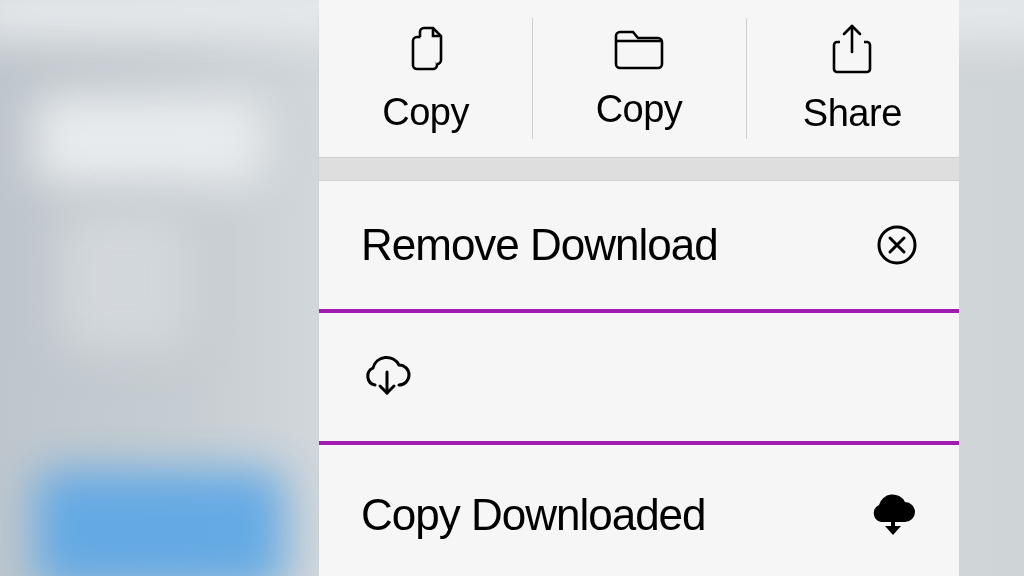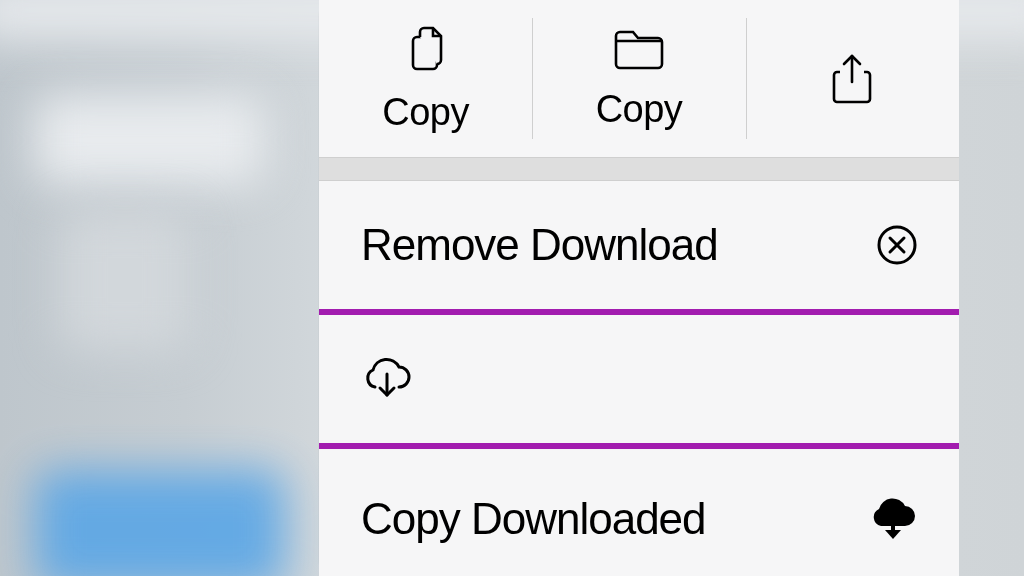--- a/index.html
+++ b/index.html
@@ -82,21 +82,21 @@
 
   .menu-list {
     background: #f6f6f7;
   }
   .menu-item {
     display: flex;
     align-items: center;
     justify-content: space-between;
     padding: 0 40px 0 42px;
     height: 128px;
-    border-bottom: 6px solid #a21caf;
+    border-bottom: 4px solid #a21caf;
     cursor: pointer;
   }
   .menu-item:last-child { border-bottom: none; }
   .menu-text {
     font-size: 44px;
     font-weight: 400;
     color: #000;
     letter-spacing: -1px;
   }
   .menu-icon svg { display: block; }
@@ -139,20 +139,21 @@
       </div>
 
       <div class="action-btn">
         <span class="act-icon">
           <svg width="46" height="54" viewBox="0 0 46 54" fill="none" stroke="#000" stroke-width="2.6">
             <path d="M23 4 v26" stroke-linecap="round"></path>
             <path d="M15 12 l8 -8 l8 8" stroke-linecap="round" stroke-linejoin="round"></path>
             <path d="M11 20 H8 a3 3 0 0 0 -3 3 v24 a3 3 0 0 0 3 3 h30 a3 3 0 0 0 3-3 V23 a3 3 0 0 0 -3-3 h-3" fill="none"></path>
           </svg>
         </span>
+        <span class="action-label">Share</span>
       </div>
 
     </div>
 
     <div class="gap-bar"></div>
 
     <div class="menu-list">
 
       <div class="menu-item">
         <span class="menu-text">Remove Download</span>

